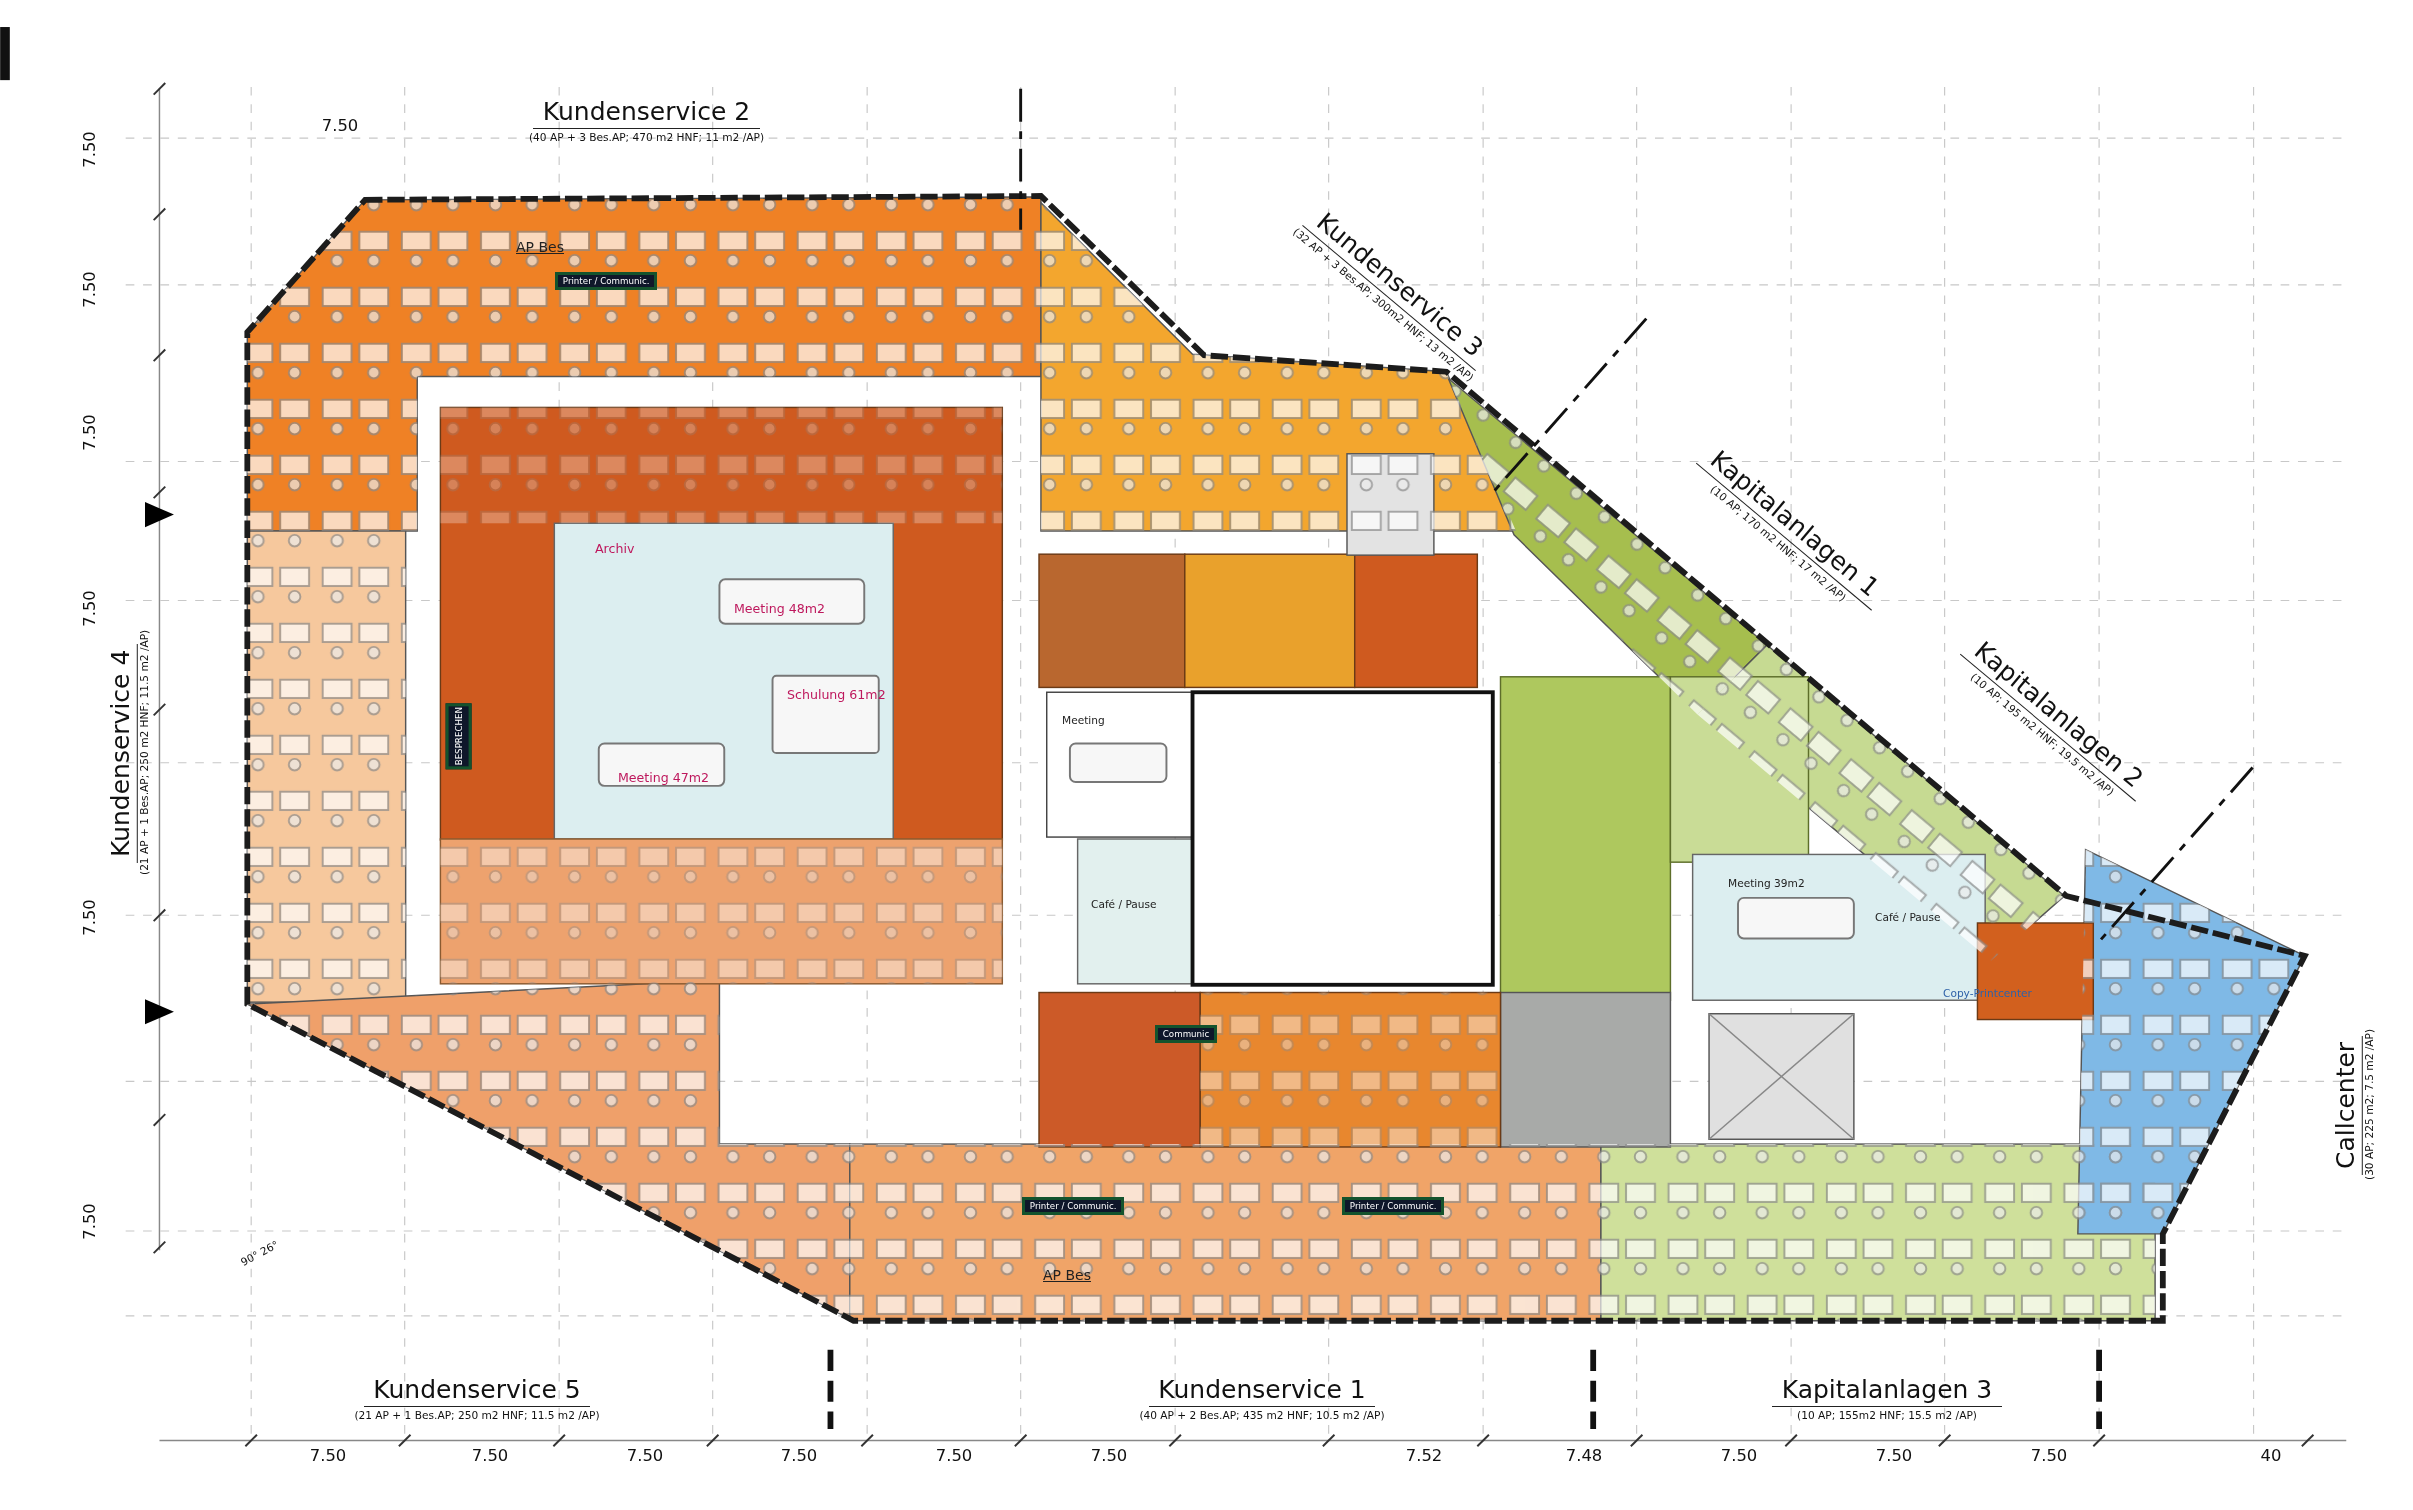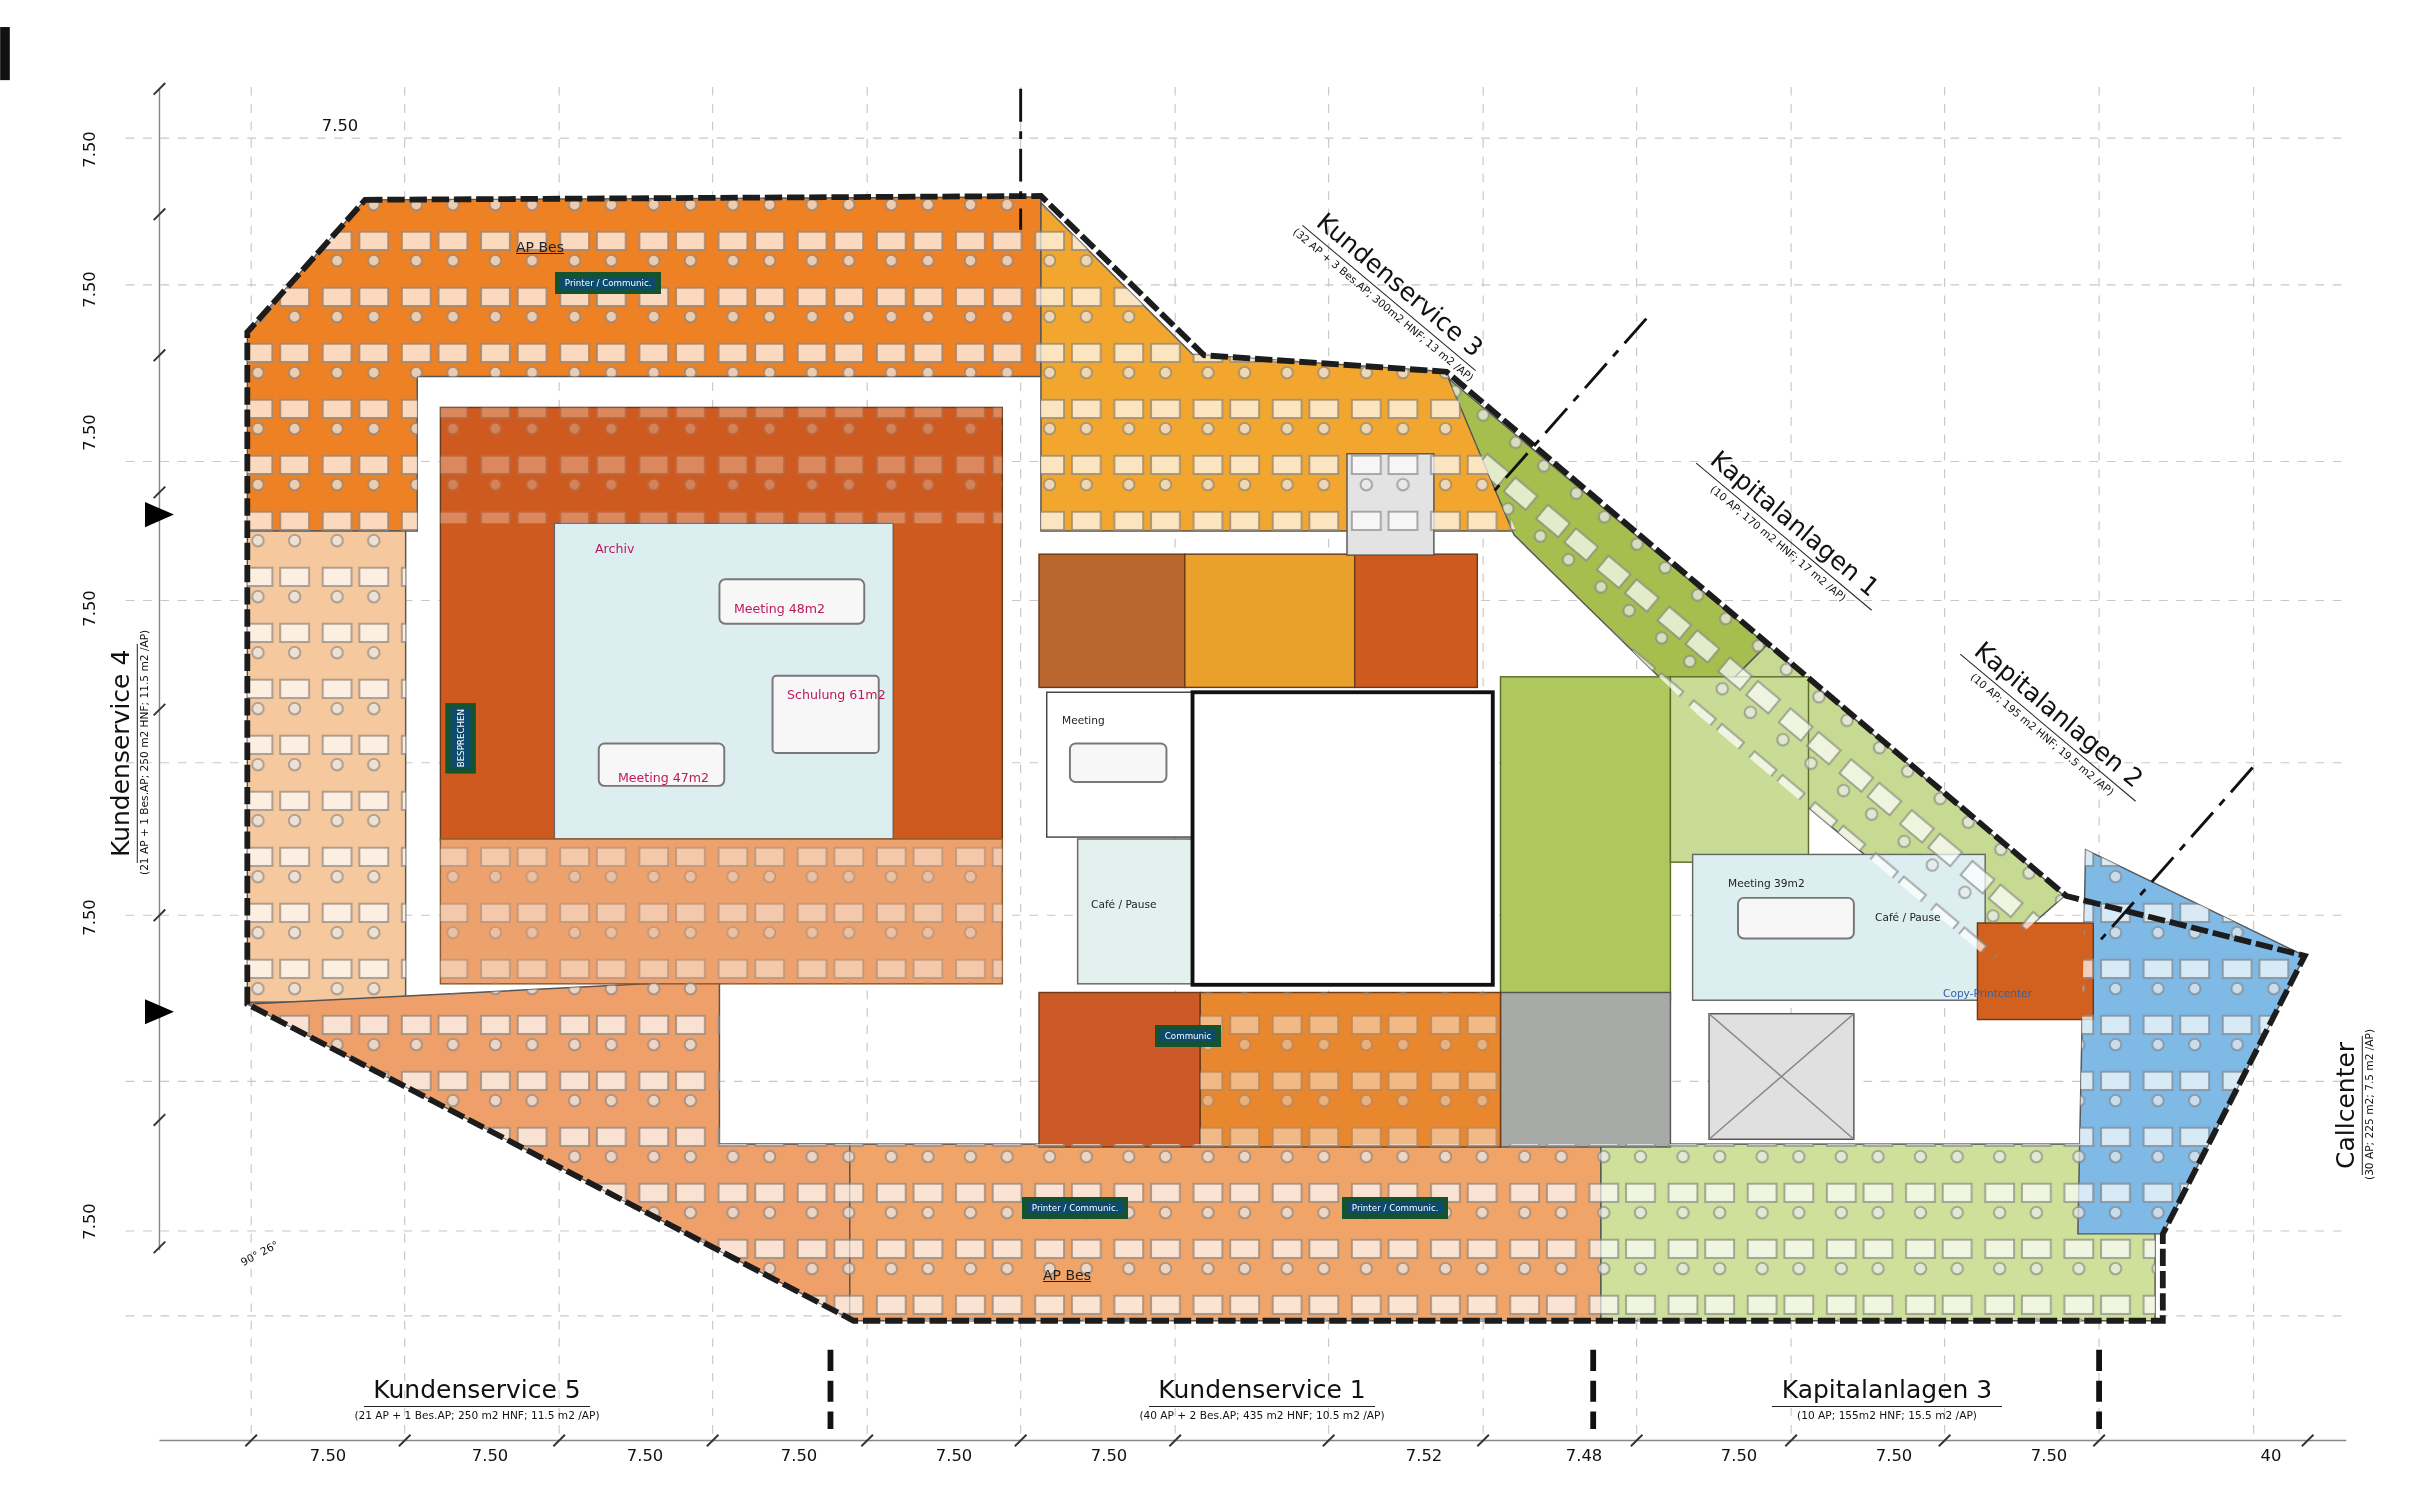--- a/index.html
+++ b/index.html
@@ -10,21 +10,21 @@
   .zblock{text-align:center;}
   .ztitle{font-size:25px;border-bottom:1.9px solid #222;padding:0 9.7px 1.9px;display:inline-block;}
   .zsub{font-size:10.6px;margin-top:1.9px;}
   .rot40{transform:rotate(40deg);transform-origin:left top;}
   .vert{writing-mode:vertical-rl;transform:rotate(180deg);}
   .vert .ztitle{border-bottom:none;border-left:1.9px solid #222;padding:5.8px 1.9px;}
   .room{font-size:12.6px;color:#be185d;}
   .roomsm{font-size:10.6px;color:#222;}
   .tiny{font-size:14px;color:#222;text-decoration:underline;}
   .blue{color:#2f62a8;}
-  .bar{background:#0c4a6e;color:#fff;font-size:8.7px;padding:1px 4.8px;border:5px solid #14532d;}
+  .bar{background:#0f172a;color:#fff;font-size:8.7px;padding:1px 4.8px;border:3px solid #14532d;}
   .vbar{writing-mode:vertical-rl;transform:rotate(180deg);}
   .dim{font-size:16.4px;transform:translateX(-50%);}
   .dimv{font-size:16.4px;transform:rotate(-90deg);transform-origin:center;}
   .angle{font-size:10.6px;transform:rotate(-28deg);}
 </style>
 </head>
 <body>
 
 <div id="canvas">
 
@@ -170,20 +170,24 @@
       <line x1="159" y1="1166" x2="171" y2="1154"></line>
           <line x1="159" y1="1298" x2="171" y2="1286"></line>
     </g>
     <polygon points="150,520 180,533 150,546" fill="#000" stroke="none"></polygon>
     <polygon points="150,1035 180,1048 150,1061" fill="#000" stroke="none"></polygon>
   </g>
 
   <rect x="0" y="28" width="10" height="55" fill="#111" stroke="none"></rect>
 </svg>
 
+<div class="label zblock" style="left:463px;top:97px;width:367px">
+  <div class="ztitle">Kundenservice 2</div>
+  <div class="zsub">(40 AP + 3 Bes.AP; 470 m2 HNF; 11 m2 /AP)</div>
+</div>
 
 <div class="label zblock rot40" style="left:1276px;top:162px;width:348px">
   <div class="ztitle">Kundenservice 3</div>
   <div class="zsub">(32 AP + 3 Bes.AP; 300m2 HNF; 13 m2 /AP)</div>
 </div>
 
 <div class="label zblock rot40" style="left:1682px;top:410px;width:319px">
   <div class="ztitle">Kapitalanlagen 1</div>
   <div class="zsub">(10 AP; 170 m2 HNF; 17 m2 /AP)</div>
 </div>

